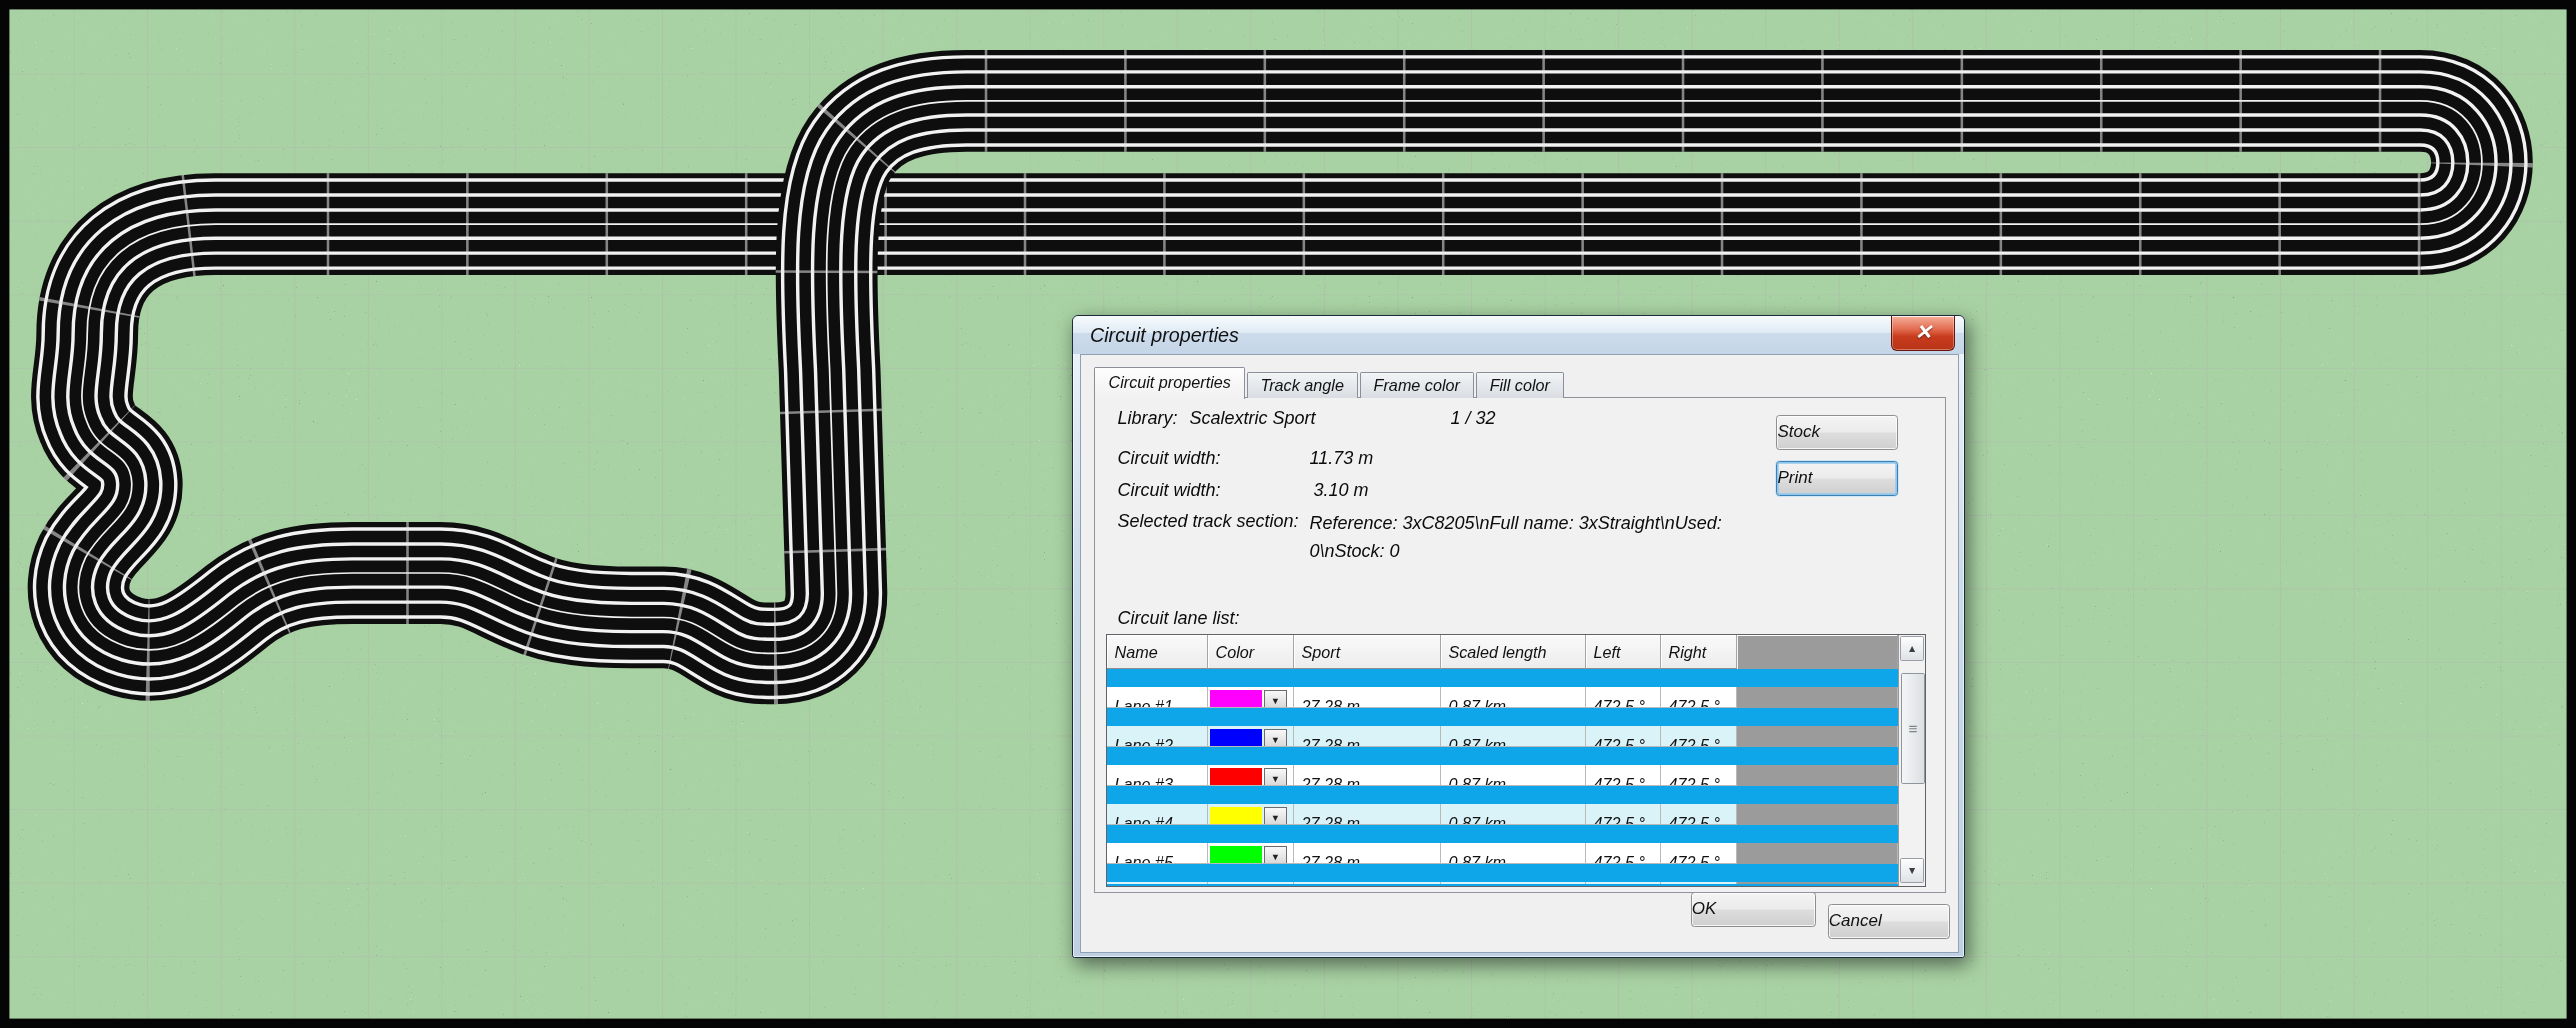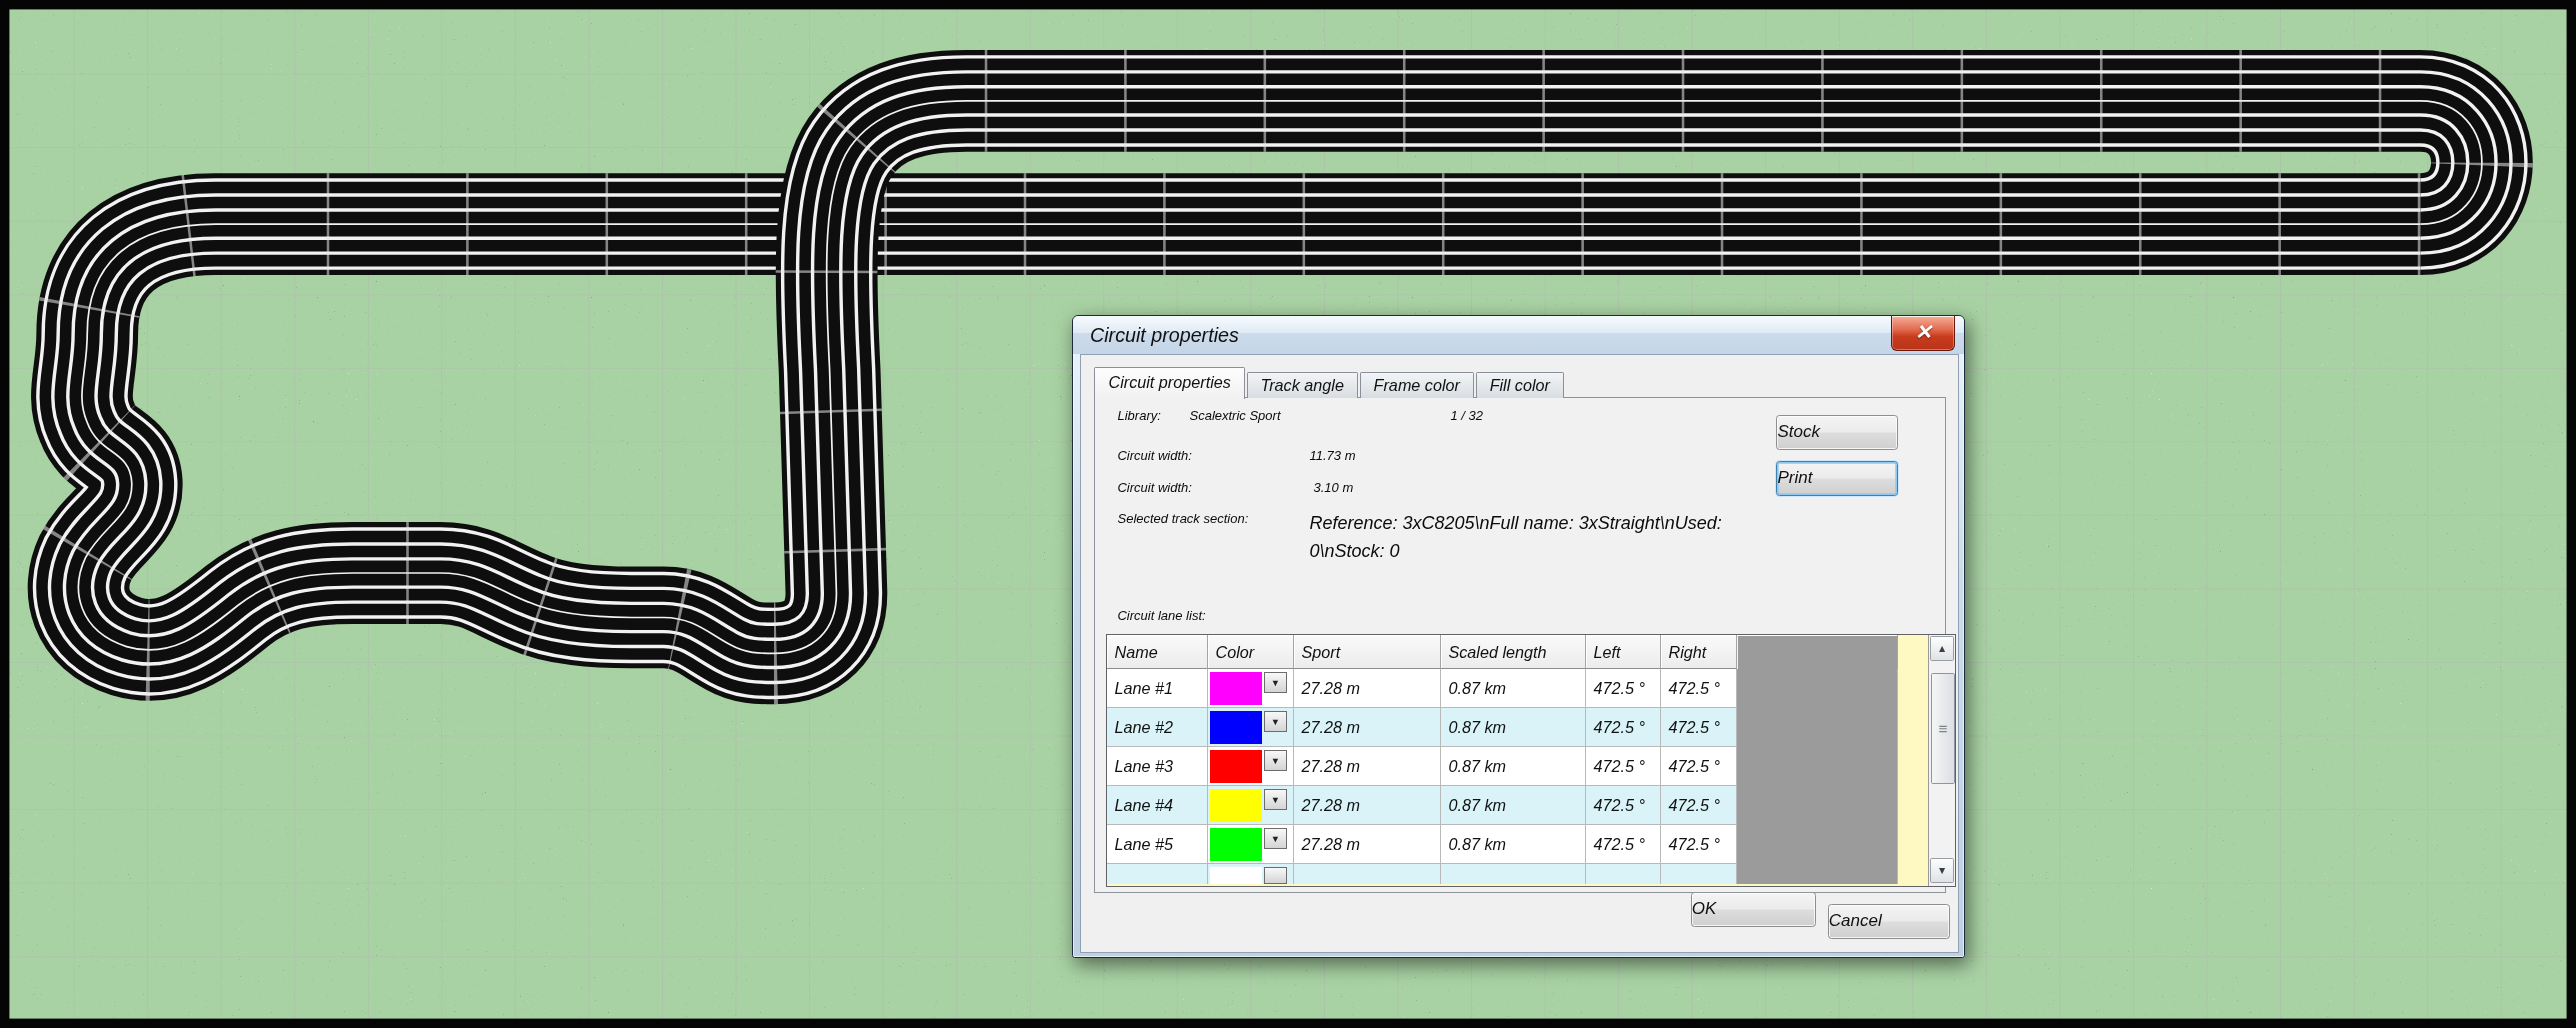--- a/index.html
+++ b/index.html
@@ -29,43 +29,43 @@
   
   .tabs{position:absolute;left:13.7px;top:12px;height:31px;display:flex;align-items:flex-end;z-index:3;}
   .tab{height:25px;line-height:25px;padding:0 13px;font-size:16.2px;color:#111;
        border:0.9px solid #8a8f99;border-bottom:none;margin-right:1.7px;
        background:linear-gradient(#f2f4f6,#d9dde2);border-radius:1.7px 1.7px 0 0;}
   .tab.active{height:31px;line-height:29px;background:linear-gradient(#fdfdfd,#f1f1f2);
        margin-bottom:-0.9px;z-index:4;position:relative;}
   .page{position:absolute;left:13.7px;top:42px;width:852px;height:496px;
        border:0.9px solid #8f949b;background:#f1f1f2;box-sizing:border-box;z-index:2;}
 
-  .lbl,.val{position:absolute;font-size:13px;color:#0b0b0b;white-space:nowrap;}
+  .lbl,.val{position:absolute;font-size:18px;color:#0b0b0b;white-space:nowrap;}
   .wrapval{position:absolute;font-size:18px;color:#0b0b0b;line-height:28px;}
 
   
   .btn{position:absolute;height:32.5px;border:0.9px solid #8e8e8e;border-radius:3.4px;
        background:linear-gradient(#f4f4f4,#ebebeb 48%,#dddddd 52%,#cfcfcf);
        font-size:17px;color:#111;line-height:31px;cursor:default;
        box-shadow:inset 0 0 0 0.9px rgba(255,255,255,.8);}
   .btn.focus{border:0.9px solid #3c7fb1;
        box-shadow:inset 0 0 0 1.7px #8fc7ef, 0 0 0 0.9px #cfe6f7;}
 
   
   .tablewrap{position:absolute;left:10.3px;top:236px;width:818px;height:251px;
-       border:1.7px solid #5f6367;background:#fef9c3;box-sizing:content-box;padding-left:30px;}
+       border:1.7px solid #5f6367;background:#0ea5e9;box-sizing:content-box;}
   .tgrid{position:absolute;left:0;top:0;display:grid;
        grid-template-columns:101px 86px 147px 145px 75px 76px 161px;
        grid-template-rows:34px 39px 39px 39px 39px 39px 19.7px;}
   .th{background:linear-gradient(#fafafa,#ececec);border-right:0.9px solid #a5a5a5;
       border-bottom:0.9px solid #8e8e8e;box-shadow:inset 0.9px 0.9px 0 #fff;
       font-size:16.2px;color:#111;padding-left:7.7px;line-height:34px;overflow:hidden;}
   .td{background:#fff;border-right:0.9px solid #b9b9b9;border-bottom:0.9px solid #b9b9b9;
       font-size:16.2px;color:#111;padding-left:7.7px;line-height:38px;position:relative;
-      overflow:hidden;white-space:nowrap;box-sizing:border-box;}
+      overflow:hidden;white-space:nowrap;box-sizing:border-box;margin-top:18px;}
   .td.colorcell{padding:0;}
   .fill{background:#9b9b9b;border-bottom:none;}
   .swatch{position:absolute;left:2.6px;top:2.6px;width:52px;height:33px;}
   .dropbtn{position:absolute;left:56px;top:2.6px;width:23px;height:21.4px;
       background:linear-gradient(#f8f8f8,#d4d4d4);border:0.9px solid #6c6c6c;
       box-sizing:border-box;text-align:center;line-height:19px;font-size:9.4px;color:#222;}
 
   
   .vscroll{position:absolute;right:0;top:0;width:26.5px;height:251px;background:#f2f2f2;
       border-left:0.9px solid #9a9a9a;box-sizing:border-box;}

